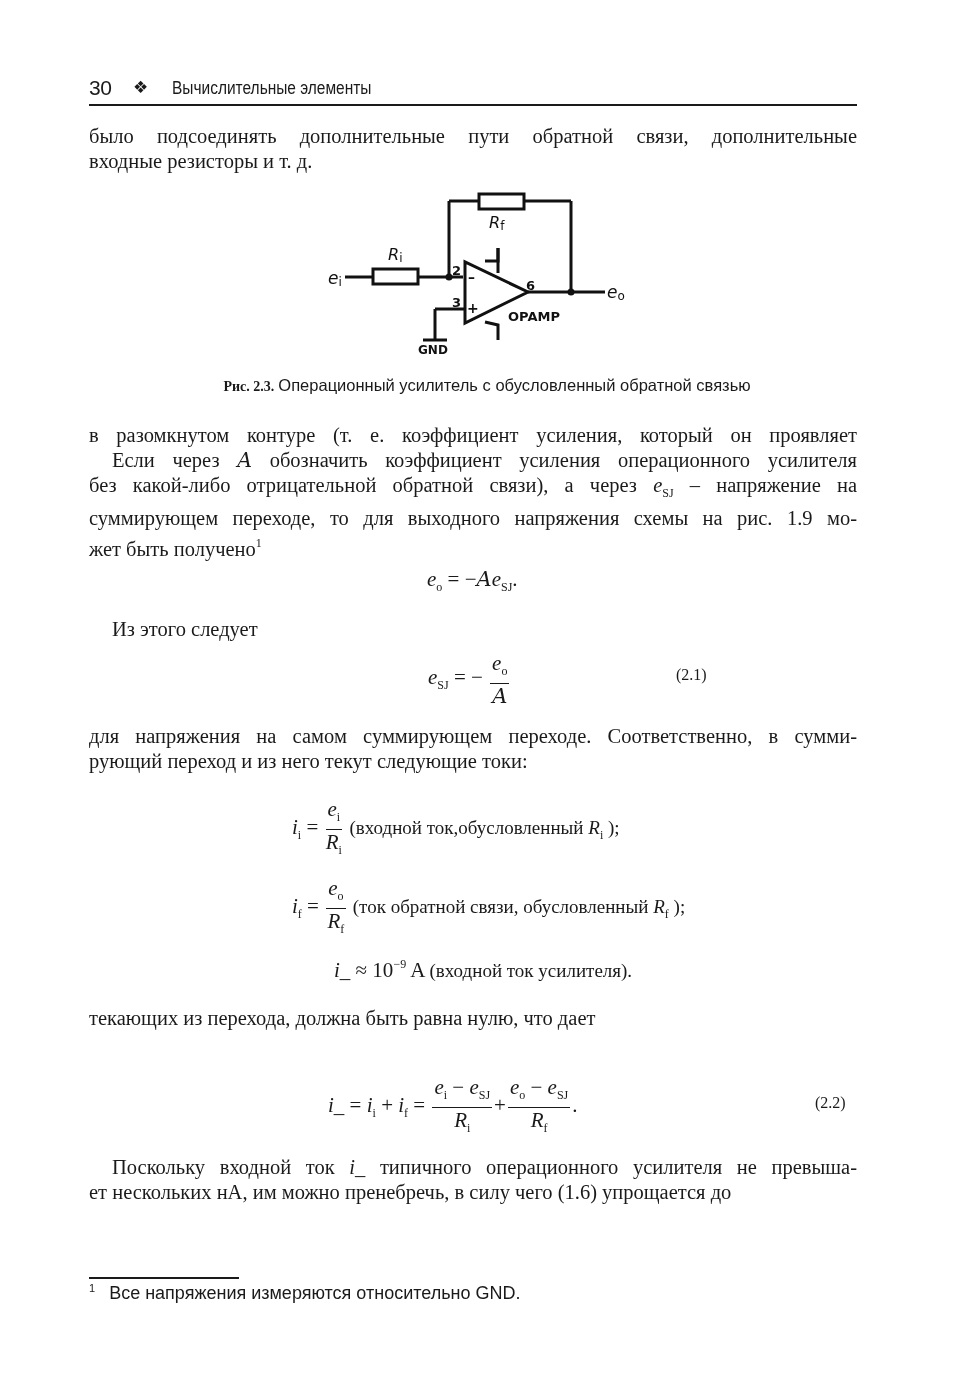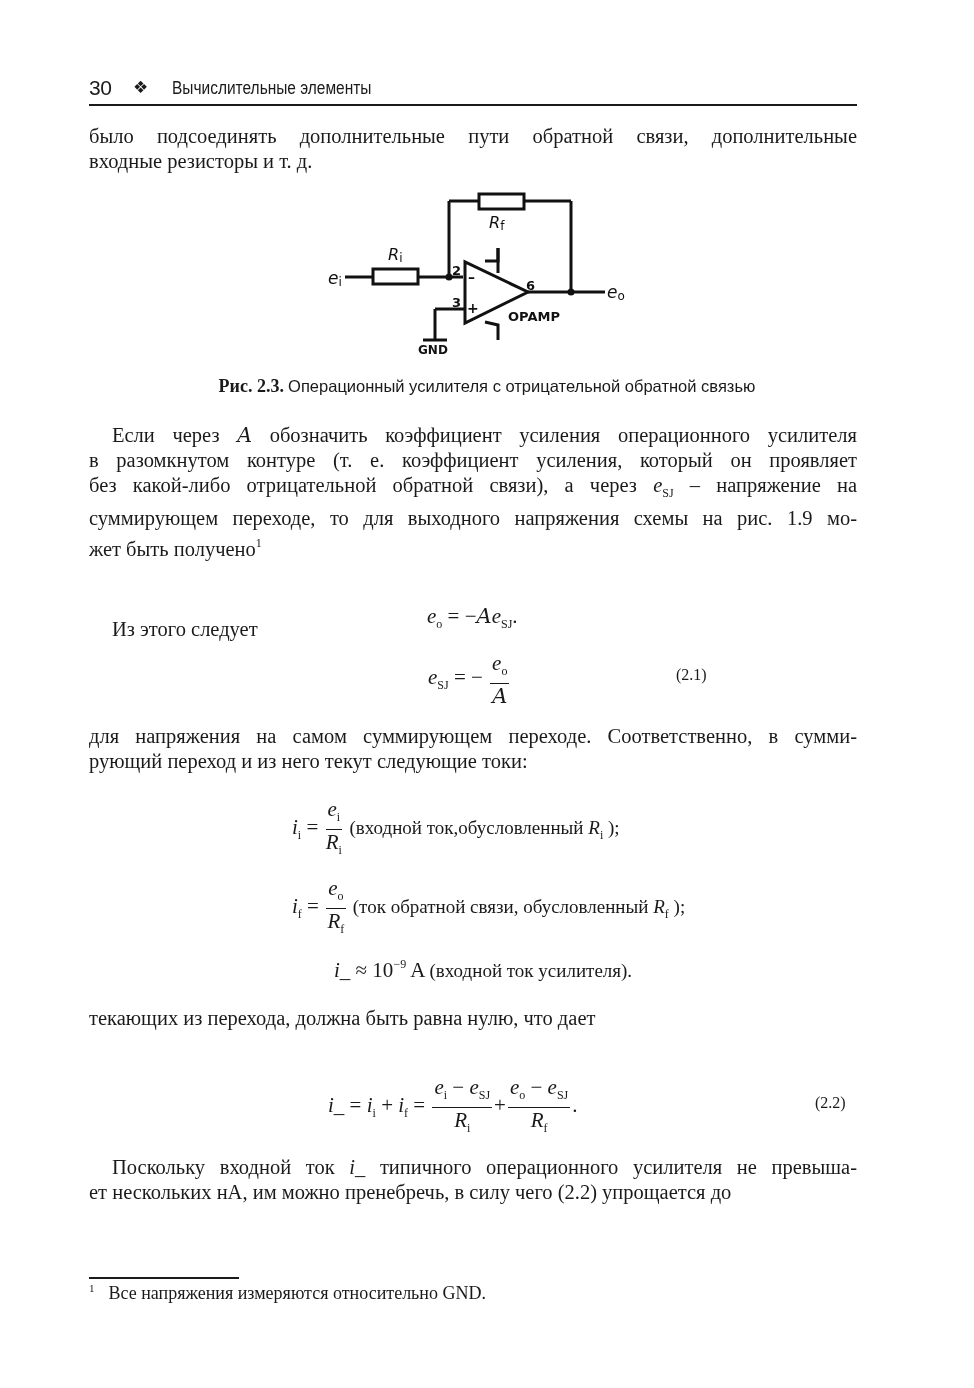--- a/index.html
+++ b/index.html
@@ -14,36 +14,36 @@
 
   
   .para { position: absolute; left: 89px; width: 768px; font-size: 20.5px; line-height: 25px; text-align: justify; font-family: "Liberation Serif", serif; }
   .line { display: block; white-space: nowrap; text-align: justify; text-align-last: justify; }
   .line.last { text-align-last: left; }
   .indent { padding-left: 23px; }
 
   
   .figure { position: absolute; left: 315px; top: 188px; width: 340px; height: 175px; }
   .caption { position: absolute; left: 0; width: 974px; top: 376px; text-align: center; font-size: 16.5px; }
-  .caption-label { font-family: "Liberation Serif", serif; font-weight: bold; font-size: 18px; }
+  .caption-label { font-family: "Liberation Serif", serif; font-weight: bold; font-size: 14px; }
   .caption-text { font-family: "Liberation Sans", sans-serif; }
 
   
   .math { position: absolute; font-family: "Liberation Serif", serif; font-size: 21px; }
   .it { font-style: italic; }
   .sub { font-size: 12px; vertical-align: -5px; font-style: normal; }
   .sup { font-size: 12px; vertical-align: 9px; }
   .frac { display: inline-block; vertical-align: middle; text-align: center; margin: 0 2px; }
   .frac .num { display: block; border-bottom: 1.3px solid #1a1a1a; padding: 0 2px 1px 2px; line-height: 22px; }
   .frac .den { display: block; padding-top: 1px; line-height: 22px; }
   .eqnum { position: absolute; font-family: "Liberation Serif", serif; font-size: 16px; }
   .note { font-size: 19px; font-style: normal; }
 
   .footnote-rule { position: absolute; left: 89px; top: 1277px; width: 150px; height: 2px; background: #1a1a1a; }
-  .footnote { position: absolute; left: 89px; top: 1282px; font-family: Liberation Serif, serif; font-size: 18px; }
+  .footnote { position: absolute; left: 89px; top: 1282px; font-family: Liberation Sans, sans-serif; font-size: 18px; }
   .fn-mark { font-size: 11px; vertical-align: 7px; margin-right: 14px; }
   .script-A { font-family: "DejaVu Serif", serif; font-style: italic; }
 </style>
 </head>
 <body>
 
 <div class="page">
 
   <div class="running-header">
     <span class="rh-num">30</span>
@@ -96,32 +96,32 @@
       <text x="211" y="102" font-family="DejaVu Sans, sans-serif" font-weight="bold" font-size="13" fill="#111">6</text>
       <text x="153" y="94" font-family="DejaVu Sans, sans-serif" font-weight="bold" font-size="14" fill="#111">–</text>
       <text x="152" y="125" font-family="DejaVu Sans, sans-serif" font-weight="bold" font-size="14" fill="#111">+</text>
       <text x="193" y="133" font-family="DejaVu Sans, sans-serif" font-weight="bold" font-size="13" fill="#111">OPAMP</text>
       <text x="103" y="166" font-family="DejaVu Sans, sans-serif" font-weight="bold" font-size="12" fill="#111">GND</text>
     </svg>
   </div>
 
   <div class="caption">
     <span class="caption-label">Рис. 2.3.</span>
-    <span class="caption-text">Операционный усилителя с отрицательной обратной связью</span>
+    <span class="caption-text">Операционный усилитель с обусловленный обратной связью</span>
   </div>
 
   <div class="para" style="top:423px;">
+    <span class="line">в разомкнутом контуре (т. е. коэффициент усиления, который он проявляет</span>
     <span class="line indent"><span>Если через </span><span class="script-A">A</span><span> обозначить коэффициент усиления операционного усилителя</span></span>
-    <span class="line">в разомкнутом контуре (т. е. коэффициент усиления, который он проявляет</span>
     <span class="line"><span>без какой-либо отрицательной обратной связи), а через </span><span class="it">e</span><span class="sub">SJ</span><span> – напряжение на</span></span>
     <span class="line">суммирующем переходе, то для выходного напряжения схемы на рис. 1.9 мо-</span>
     <span class="line last"><span>жет быть получено</span><span class="sup">1</span></span>
   </div>
 
-  <div class="math" style="left:427px; top:567px;margin-top:37px;">
+  <div class="math" style="left:427px; top:567px;">
     <span class="it">e</span><span class="sub">o</span><span> = −</span><span class="script-A">A</span><span class="it">e</span><span class="sub">SJ</span><span>.</span>
   </div>
 
   <div class="para" style="top:617px;">
     <span class="line last indent">Из этого следует</span>
   </div>
 
   <div class="math" style="left:428px; top:652px;">
     <span class="it">e</span><span class="sub">SJ</span><span> = −</span>
     <span class="frac">
@@ -170,20 +170,20 @@
       <span class="den"><span class="it">R</span><span class="sub">i</span></span>
     </span><span>+</span><span class="frac">
       <span class="num"><span class="it">e</span><span class="sub it">o</span><span> − </span><span class="it">e</span><span class="sub">SJ</span></span>
       <span class="den"><span class="it">R</span><span class="sub">f</span></span>
     </span><span>.</span>
   </div>
   <div class="eqnum" style="left:815px; top:1094px;">(2.2)</div>
 
   <div class="para" style="top:1155px;">
     <span class="line indent"><span>Поскольку входной ток </span><span class="it">i_</span><span> типичного операционного усилителя не превыша-</span></span>
-    <span class="line last">ет нескольких нА, им можно пренебречь, в силу чего (2.2) упрощается до</span>
+    <span class="line last">ет нескольких нА, им можно пренебречь, в силу чего (1.6) упрощается до</span>
   </div>
 
   <div class="footnote-rule"></div>
   <div class="footnote">
     <span class="fn-mark">1</span><span>Все напряжения измеряются относительно GND.</span>
   </div>
 </div>
 
 </body></html>

